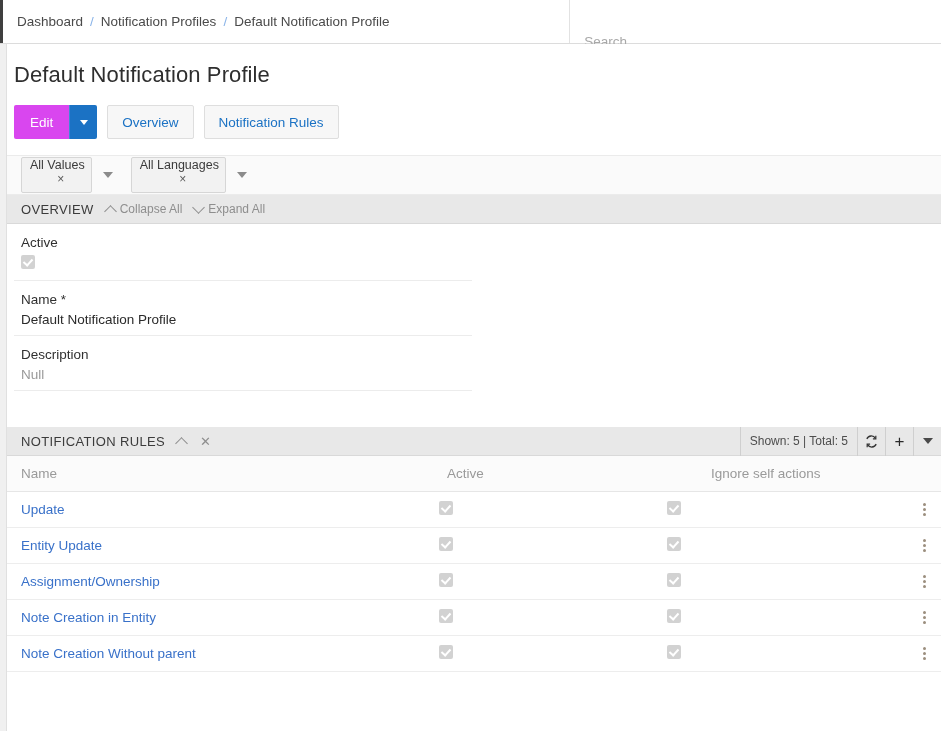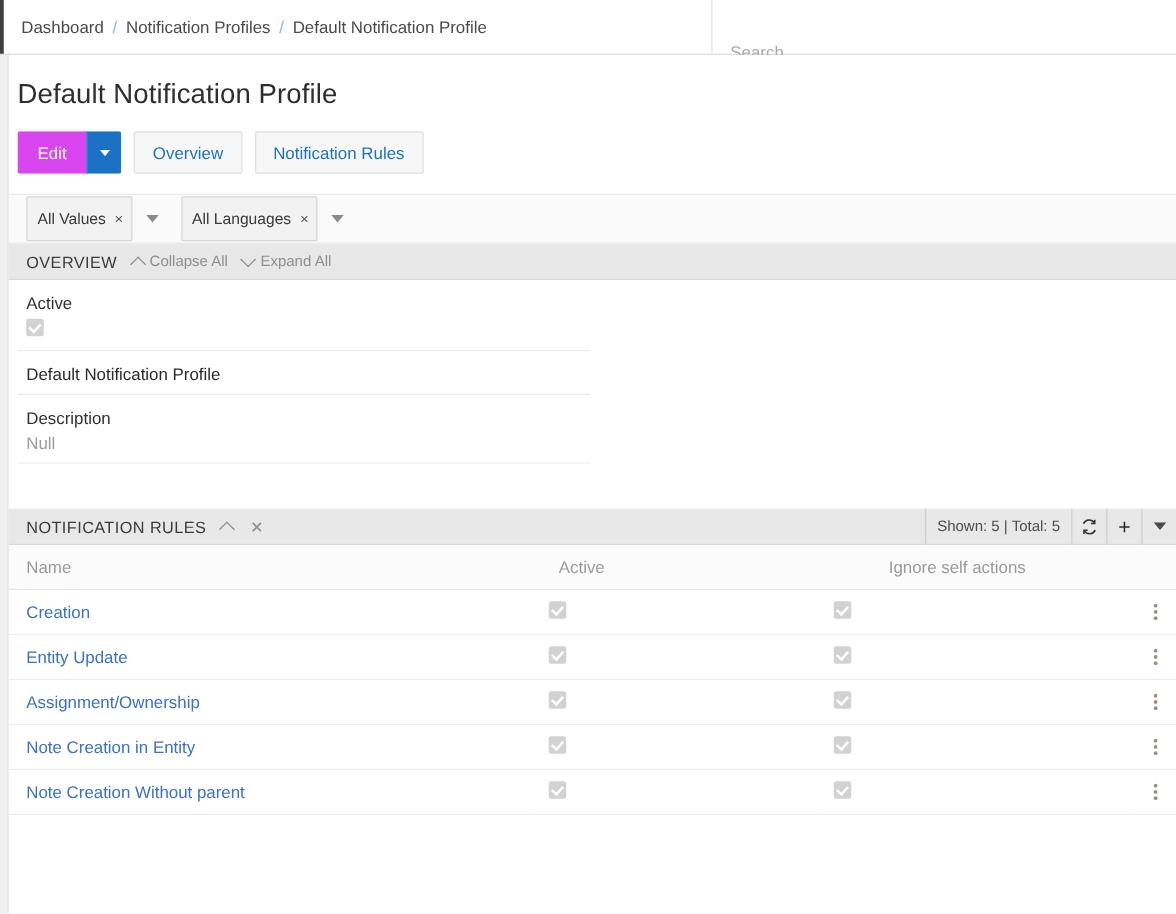--- a/index.html
+++ b/index.html
@@ -157,20 +157,21 @@
     display: inline-flex;
     align-items: center;
     height: 36px;
     background: #f2f2f2;
     border: 1px solid #d6d6d6;
     border-radius: 2px;
     padding: 0 6px 0 8px;
     font-size: 12.5px;
     color: #3a3a3a;
     cursor: pointer;
+    flex-direction: column;
   }
   .chip-x {
     margin-left: 7px;
     color: #5a5a5a;
     font-size: 12px;
     cursor: pointer;
   }
   .chip-caret {
     width: 0; height: 0;
     border-left: 5px solid transparent;
@@ -396,20 +397,21 @@
         <span>Expand All</span>
       </span>
     </div>
 
     <div class="form-area">
       <div class="field">
         <div class="field-label">Active</div>
         <span class="cb"></span>
       </div>
       <div class="field">
+        <div class="field-label">Name *</div>
         <div class="field-value">Default Notification Profile</div>
       </div>
       <div class="field">
         <div class="field-label">Description</div>
         <div class="field-value null">Null</div>
       </div>
       <div class="spacer-block"></div>
     </div>
 
     <div class="section-head">
@@ -440,21 +442,21 @@
       <thead>
         <tr>
           <th class="col-name">Name</th>
           <th class="col-active" style="padding-left:22px;">Active</th>
           <th class="col-ignore" style="padding-left:58px;">Ignore self actions</th>
           <th class="col-menu"></th>
         </tr>
       </thead>
       <tbody>
         <tr>
-          <td><span class="rule-link">Creation</span></td>
+          <td><span class="rule-link">Update</span></td>
           <td class="cell-center-left"><span class="cb"></span></td>
           <td class="cell-ignore"><span class="cb"></span></td>
           <td>
               <span class="kebab">
                 <i></i>
                 <i></i>
                 <i></i>
               </span>
             </td>
         </tr>

